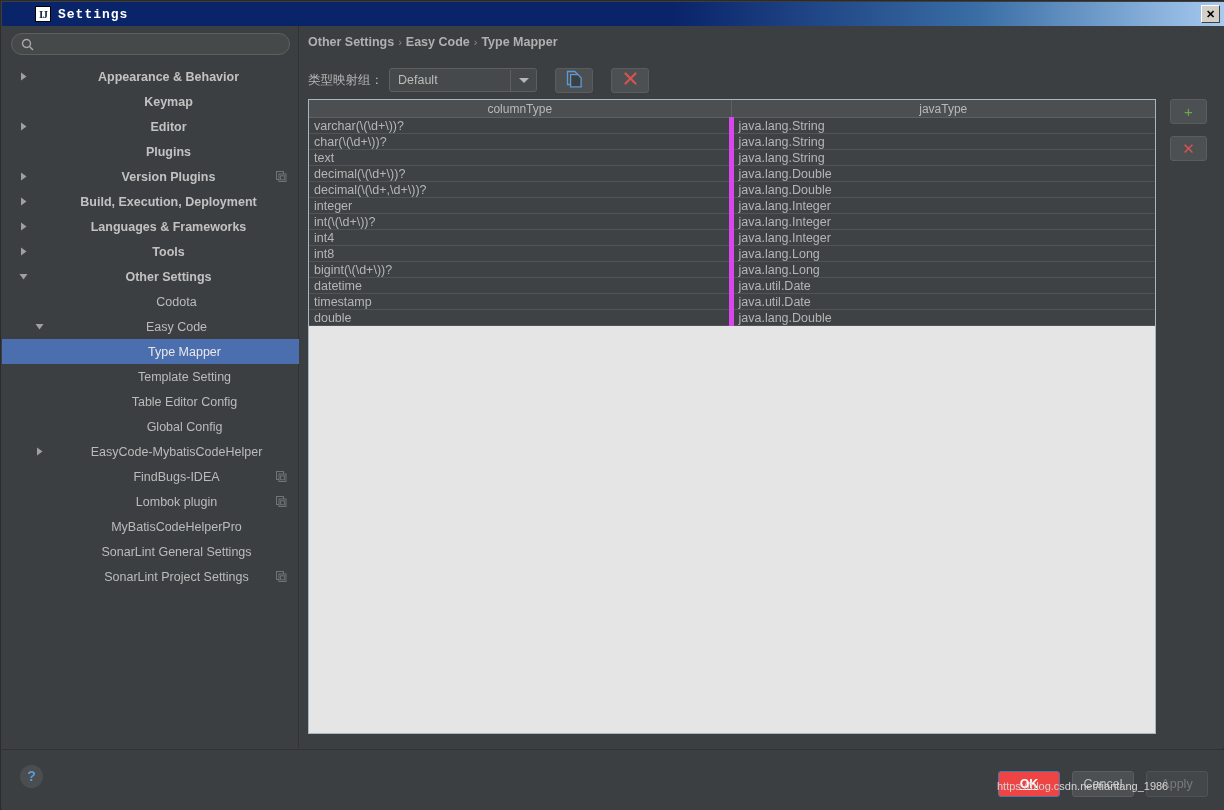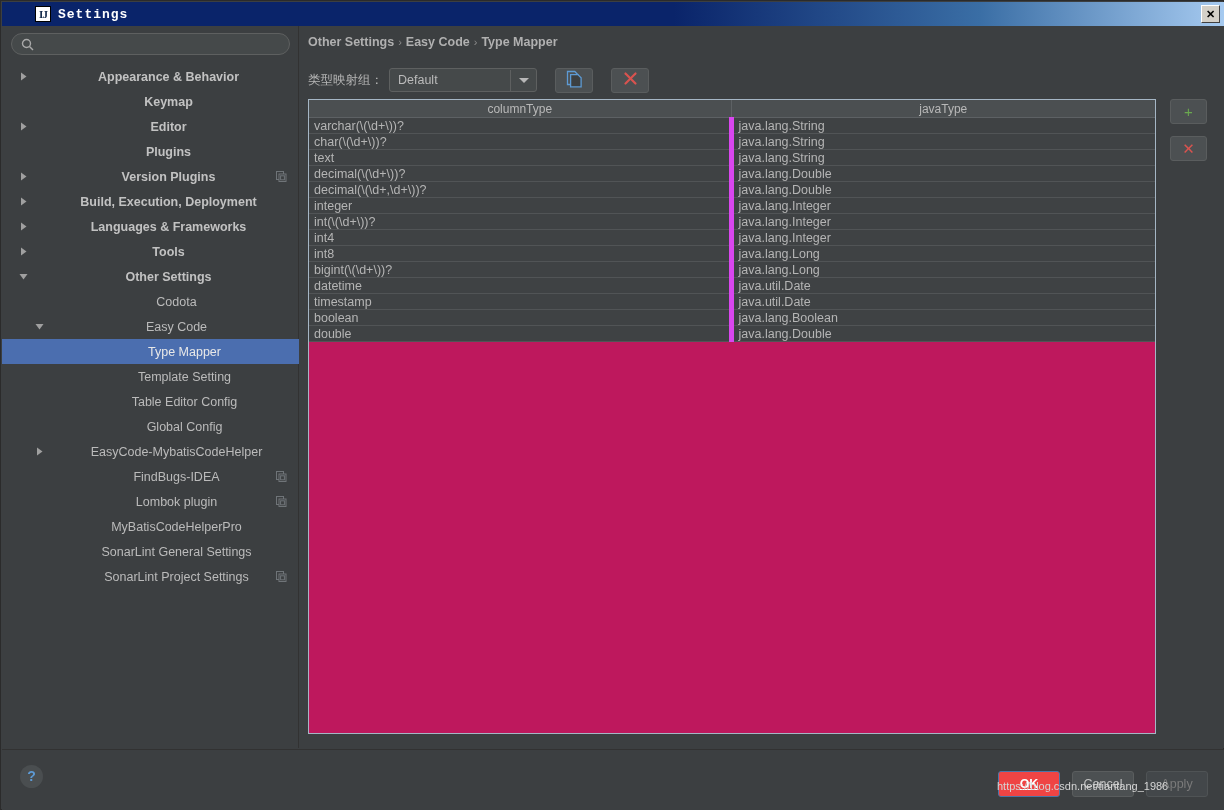--- a/index.html
+++ b/index.html
@@ -222,21 +222,21 @@
   }
   #copy-group-button { margin-left: 18px; }
   #delete-group-button { margin-left: 18px; }
 
   
   #table-wrap {
     position: absolute;
     left: 8px; top: 73px;
     width: 848px;
     height: 635px;
-    background: #be185d;
+    background: #e5e5e5;
     border: 1px solid #a5b6c5;
     box-sizing: border-box;
     overflow: hidden;
   }
   table#type-table {
     width: 100%;
     border-collapse: collapse;
     table-layout: fixed;
   }
   table#type-table th {
@@ -593,24 +593,20 @@
             </tr>
             <tr>
               <td>datetime</td>
               <td>java.util.Date</td>
             </tr>
             <tr>
               <td>timestamp</td>
               <td>java.util.Date</td>
             </tr>
             <tr>
-              <td>boolean</td>
-              <td>java.lang.Boolean</td>
-            </tr>
-            <tr>
               <td>double</td>
               <td>java.lang.Double</td>
             </tr>
           </tbody>
       </table>
     </div>
 
     <div id="side-buttons">
       <div class="side-btn" id="add-row-button">+</div>
       <div class="side-btn" id="remove-row-button">✕</div>

